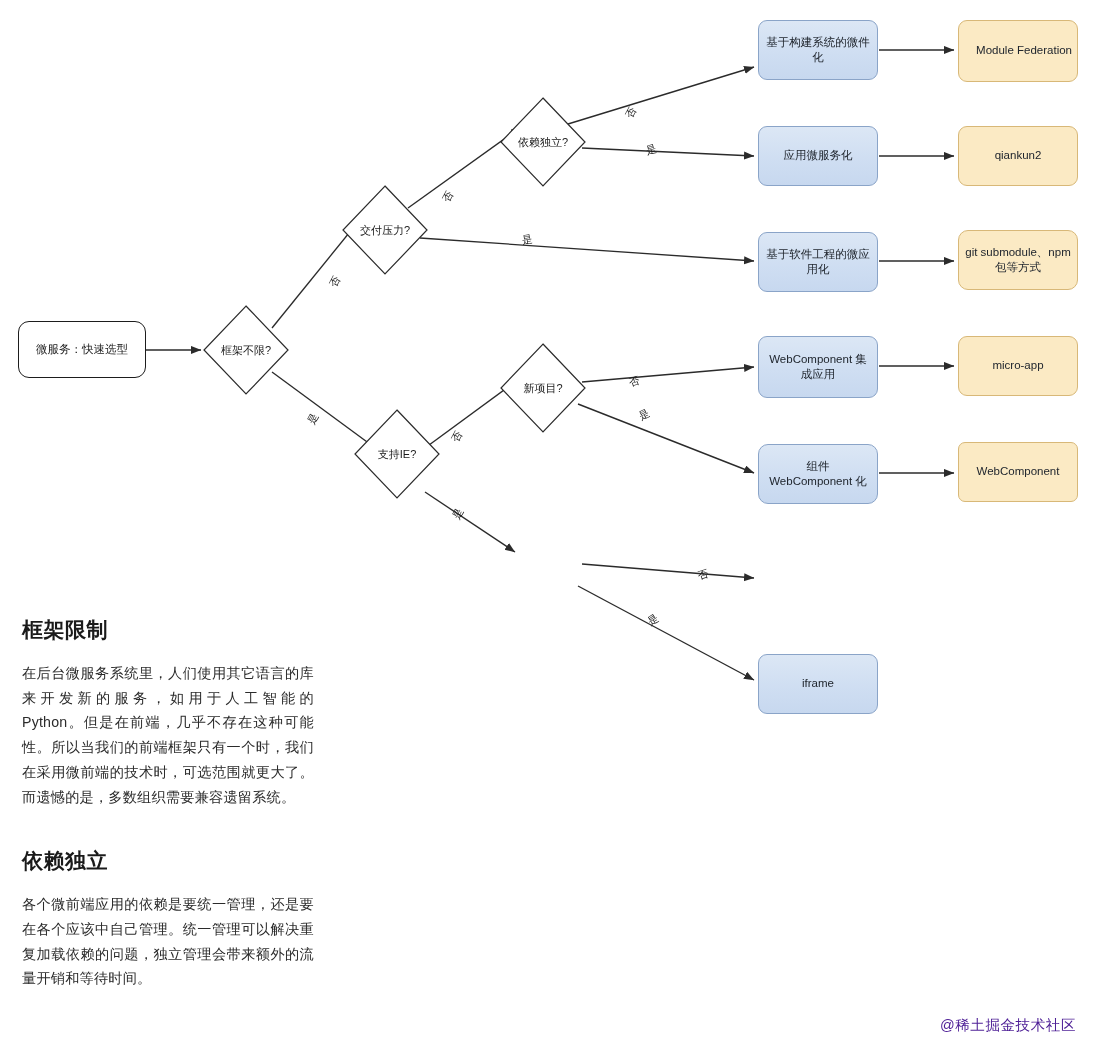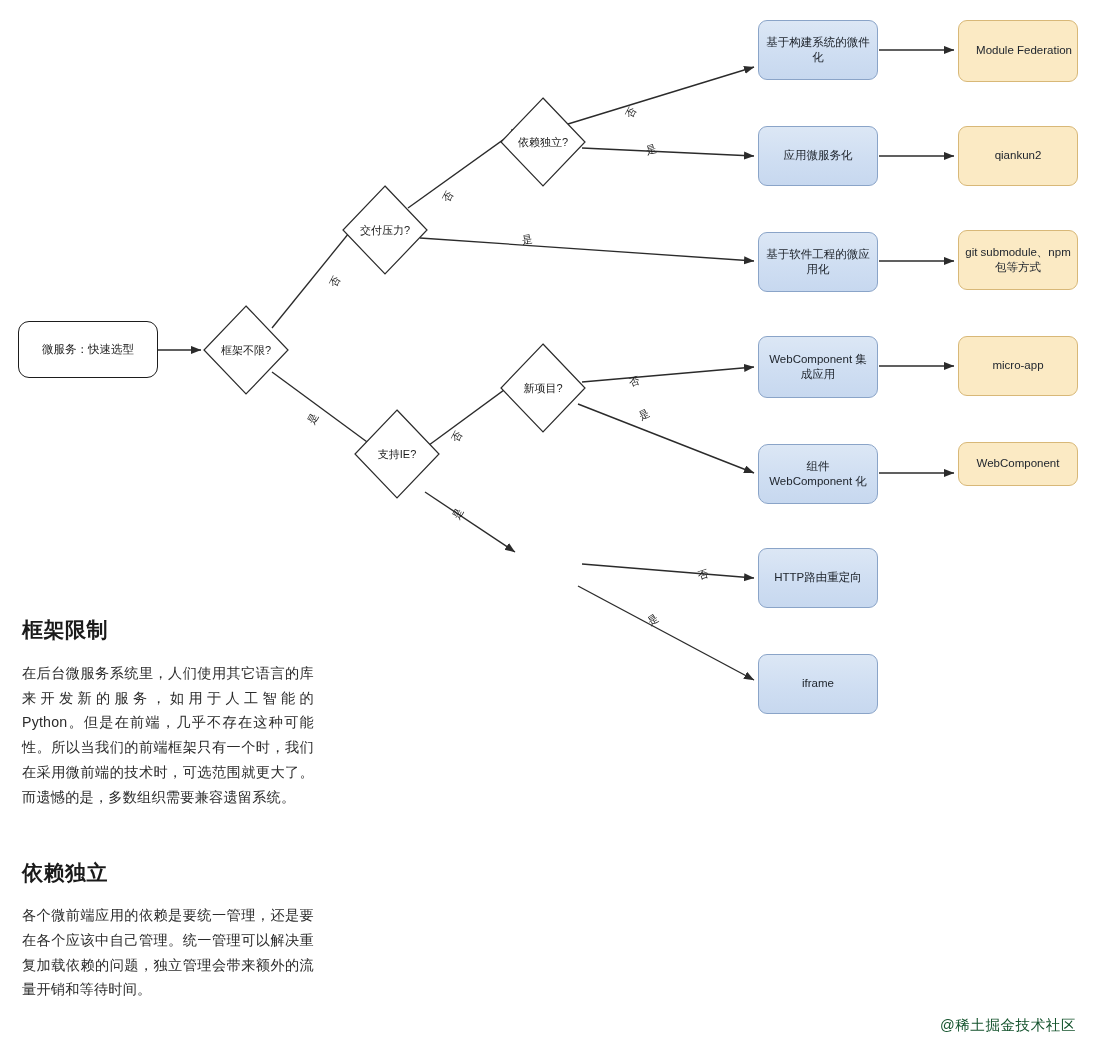--- a/index.html
+++ b/index.html
@@ -99,27 +99,27 @@
     letter-spacing: 0.5px;
   }
   .art-p {
     font-size: 14.2px;
     color: #2b2b2b;
     line-height: 1.74;
     margin: 0;
     text-align: justify;
     letter-spacing: 0.2px;
   }
-  .art-block + .art-block { margin-top: 50px; font-family: Liberation Mono, monospace; }
+  .art-block + .art-block { margin-top: 38px; }
   #watermark {
     position: absolute;
     right: 22px;
     bottom: 18px;
     font-size: 14.5px;
-    color: #14532d;
+    color: #4c1d95;
     letter-spacing: 0.6px;
   }
 </style>
 </head>
 <body>
 
 <div id="canvas">
 
   <svg id="diagram-svg" viewBox="0 0 1098 760">
     <defs>
@@ -156,21 +156,21 @@
       <line x1="578" y1="586" x2="754" y2="680"></line>
 
       <line x1="879" y1="50" x2="954" y2="50"></line>
       <line x1="879" y1="156" x2="954" y2="156"></line>
       <line x1="879" y1="261" x2="954" y2="261"></line>
       <line x1="879" y1="366" x2="954" y2="366"></line>
       <line x1="879" y1="473" x2="954" y2="473"></line>
     </g>
   </svg>
 
-  <div class="node node-start" style="left:18px; top:321px; width:140px; height:57px;">
+  <div class="node node-start" style="left:18px; top:321px; width:128px; height:57px;">
     <span>微服务：快速选型</span>
   </div>
 
   <div class="node node-diamond" style="left:203px; top:305px; width:86px; height:90px;">
     <svg class="diamond-shape" viewBox="0 0 86 90">
       <polygon points="43,1 85,45 43,89 1,45" fill="#ffffff" stroke="#2b2b2b" stroke-width="1.2"></polygon>
     </svg>
     <span class="diamond-label">框架不限?</span>
   </div>
 
@@ -211,40 +211,37 @@
   </div>
   <div class="node node-blue" style="left:758px; top:232px; width:120px; height:60px;">
     <span>基于软件工程的微应用化</span>
   </div>
   <div class="node node-blue" style="left:758px; top:336px; width:120px; height:62px;">
     <span>WebComponent 集成应用</span>
   </div>
   <div class="node node-blue" style="left:758px; top:444px; width:120px; height:60px;border-radius:10px;">
     <span>组件 WebComponent 化</span>
   </div>
-  <div class="node node-blue" style="left:758px; top:548px; width:120px; height:60px;">
-    <span>HTTP路由重定向</span>
-  </div>
   <div class="node node-blue" style="left:758px; top:654px; width:120px; height:60px;">
     <span>iframe</span>
   </div>
 
   <div class="node node-orange" style="left:958px; top:20px; width:120px; height:62px;justify-content:flex-end;">
     <span>Module Federation</span>
   </div>
   <div class="node node-orange" style="left:958px; top:126px; width:120px; height:60px;">
     <span>qiankun2</span>
   </div>
-  <div class="node node-orange" style="left:958px; top:230px; width:120px; height:60px;">
+  <div class="node node-orange" style="left:958px; top:230px; width:120px; height:60px;border-radius:10px;">
     <span>git submodule、npm 包等方式</span>
   </div>
   <div class="node node-orange" style="left:958px; top:336px; width:120px; height:60px;">
     <span>micro-app</span>
   </div>
-  <div class="node node-orange" style="left:958px; top:442px; width:120px; height:44px;">
+  <div class="node node-orange" style="left:958px; top:442px; width:120px; height:60px;border-radius:7px;">
     <span>WebComponent</span>
   </div>
 
   <div class="edge-label" style="left:330px; top:275px; transform:rotate(-62deg);">否</div>
   <div class="edge-label" style="left:308px; top:412px; transform:rotate(-62deg);">是</div>
   <div class="edge-label" style="left:443px; top:190px; transform:rotate(-62deg);">否</div>
   <div class="edge-label" style="left:522px; top:233px; transform:rotate(-9deg);">是</div>
   <div class="edge-label" style="left:626px; top:106px; transform:rotate(-62deg);">否</div>
   <div class="edge-label" style="left:646px; top:143px; transform:rotate(-15deg);">是</div>
   <div class="edge-label" style="left:452px; top:430px; transform:rotate(-62deg);">否</div>

